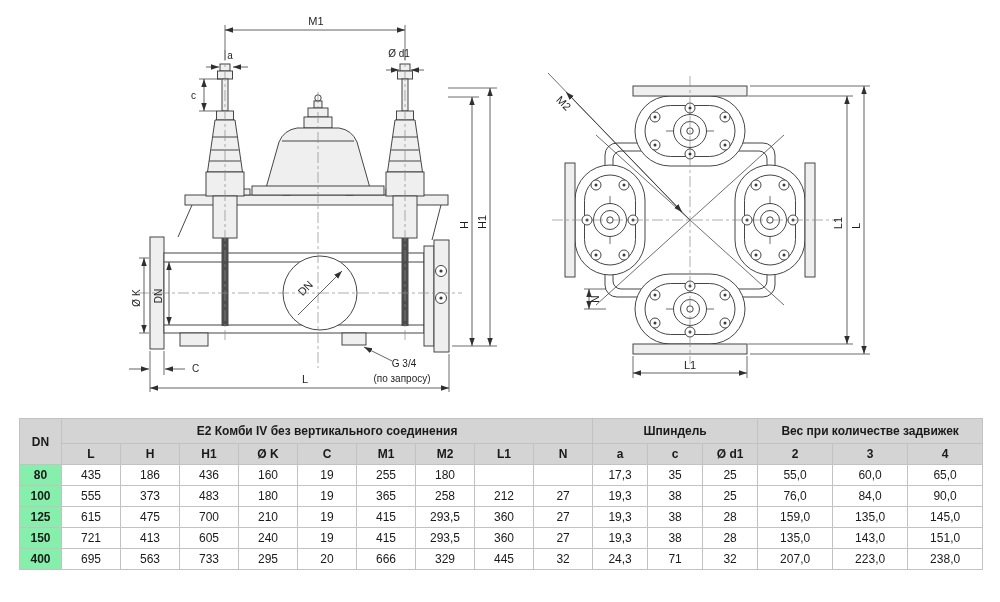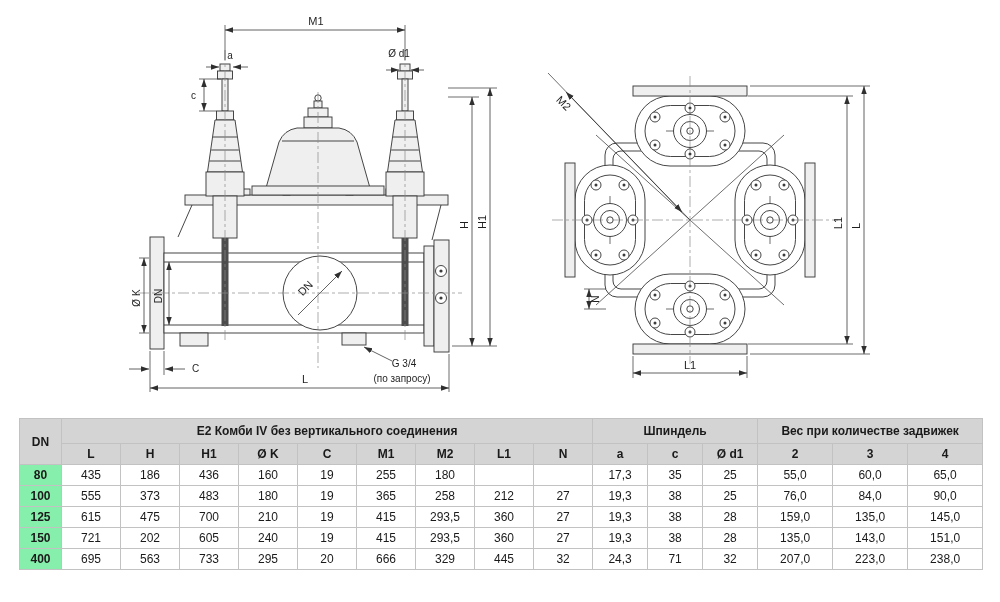--- a/index.html
+++ b/index.html
@@ -314,21 +314,21 @@
           <td>19,3</td>
           <td>38</td>
           <td>28</td>
           <td>159,0</td>
           <td>135,0</td>
           <td>145,0</td>
         </tr>
         <tr>
           <td class="dn-cell">150</td>
           <td>721</td>
-          <td>202</td>
+          <td>413</td>
           <td>605</td>
           <td>240</td>
           <td>19</td>
           <td>415</td>
           <td>293,5</td>
           <td>360</td>
           <td>27</td>
           <td>19,3</td>
           <td>38</td>
           <td>28</td>

